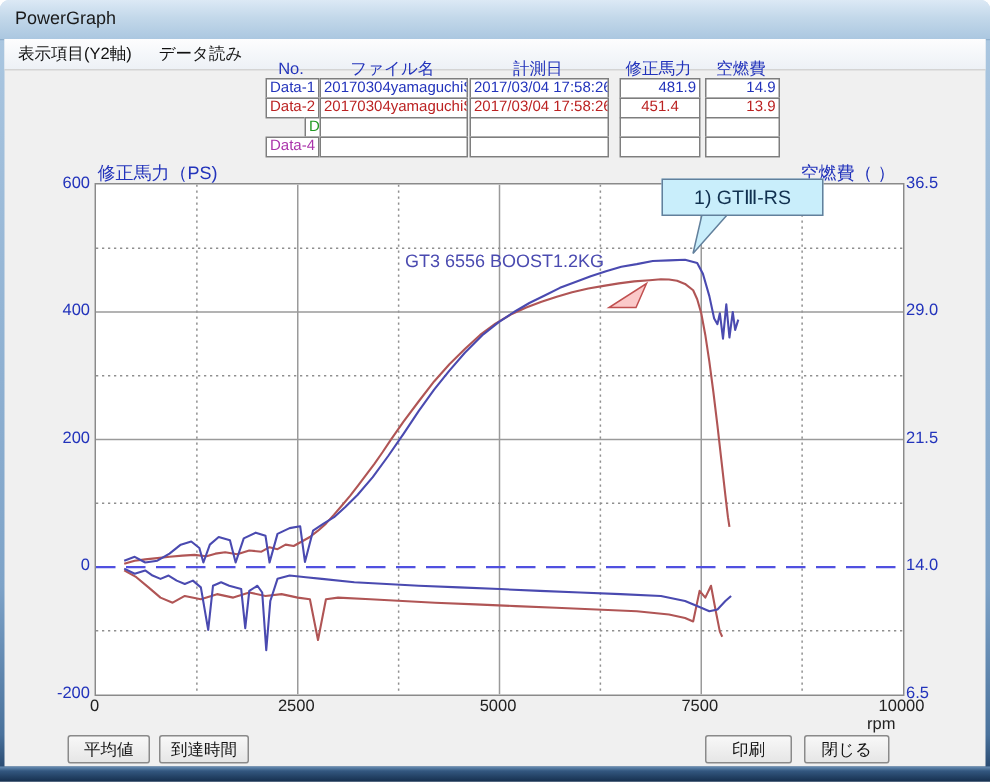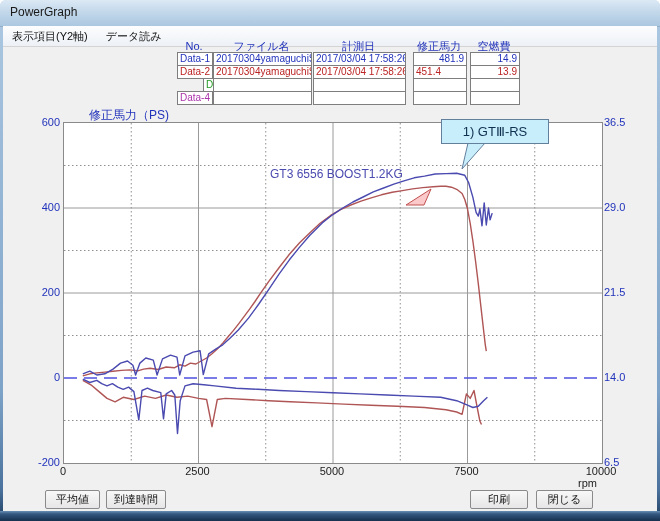--- a/index.html
+++ b/index.html
@@ -14,21 +14,21 @@
   .client{position:absolute;left:3px;top:26px;width:654px;height:485px;background:#f0f0f0;}
   .menubar{position:absolute;left:3px;top:26px;width:654px;height:20px;
        background:linear-gradient(180deg,#fdfdfe,#edf1f6);border-bottom:1px solid #d4d4d4;
        display:flex;align-items:center;font-size:11px;color:#111;}
   .menuitem{padding:0 9px;height:20px;line-height:20px;cursor:default;}
   .th{position:absolute;height:12px;font-size:11px;color:#2233bb;text-align:center;line-height:12px;}
   .td{position:absolute;height:12px;background:#fff;border:1px solid #7e7e7e;
       font-size:10px;line-height:12px;padding:0 2px;white-space:nowrap;overflow:hidden;}
   .plot{position:absolute;left:63px;top:122px;width:538px;height:340px;background:#ffffff;
         border:1px solid #8a8a8a;}
-  .axtitle{position:absolute;font-size:12px;color:#2233bb;margin-left:24px;}
+  .axtitle{position:absolute;font-size:12px;color:#2233bb;}
   .ytick{position:absolute;font-size:11px;color:#2233bb;height:12px;line-height:12px;}
   .xtick{position:absolute;font-size:11px;color:#222;height:12px;line-height:12px;text-align:center;width:50px;}
   .rpm{position:absolute;font-size:11px;color:#222;}
   .slabel{position:absolute;font-size:12px;white-space:nowrap;}
   .callout{position:absolute;font-size:13px;text-align:center;border:1px solid;}
   .c1{background:#c9eefb;border-color:#62809c;color:#10304f;}
   .c2{background:#fbc9c9;border-color:#c05050;color:#cc1515;}
   .tail{position:absolute;}
   .btn{position:absolute;height:19px;background:linear-gradient(180deg,#f8f8f8,#e6e6e6);
        border:1px solid #8a8a8a;border-radius:2px;font-size:11px;color:#111;
@@ -56,35 +56,36 @@
       <div class="th" style="left: 413px; top: 40px; width: 52px;">修正馬力</div>
       <div class="th" style="left: 470px; top: 40px; width: 48px;">空燃費（）</div>
       <div class="td" style="left: 177px; top: 52px; width: 30px; text-align: left; color: rgb(34, 51, 187);">Data-1</div>
       <div class="td" style="left: 213px; top: 52px; width: 93px; text-align: left; color: rgb(34, 51, 187);">20170304yamaguchiS15</div>
       <div class="td" style="left: 313px; top: 52px; width: 87px; text-align: left; color: rgb(34, 51, 187);">2017/03/04  17:58:26</div>
       <div class="td" style="left: 413px; top: 52px; width: 48px; text-align: right; color: rgb(34, 51, 187);">481.9</div>
       <div class="td" style="left: 470px; top: 52px; width: 44px; text-align: right; color: rgb(34, 51, 187);">14.9</div>
       <div class="td" style="left: 177px; top: 65px; width: 30px; text-align: center; color: rgb(187, 34, 34);">Data-2</div>
       <div class="td" style="left: 213px; top: 65px; width: 93px; text-align: left; color: rgb(187, 34, 34);">20170304yamaguchiS15</div>
       <div class="td" style="left: 313px; top: 65px; width: 87px; text-align: left; color: rgb(187, 34, 34);">2017/03/04  17:58:26</div>
-      <div class="td" style="left: 413px; top: 65px; width: 48px; text-align: left; color: rgb(187, 34, 34);">451.4</div>
+      <div class="td" style="left: 413px; top: 65px; width: 48px; text-align: center; color: rgb(187, 34, 34);">451.4</div>
       <div class="td" style="left: 470px; top: 65px; width: 44px; text-align: right; color: rgb(187, 34, 34);">13.9</div>
       <div class="td" style="left: 167px; top: 78px; width: 30px; text-align: right; color: rgb(34, 153, 34); margin-left: 36px;">Data-3</div>
       <div class="td" style="left: 213px; top: 78px; width: 93px; text-align: left; color: rgb(34, 153, 34);"></div>
       <div class="td" style="left: 313px; top: 78px; width: 87px; text-align: left; color: rgb(34, 153, 34);"></div>
       <div class="td" style="left: 413px; top: 78px; width: 48px; text-align: right; color: rgb(34, 153, 34);"></div>
       <div class="td" style="left: 470px; top: 78px; width: 44px; text-align: right; color: rgb(34, 153, 34);"></div>
       <div class="td" style="left: 177px; top: 91px; width: 30px; text-align: center; color: rgb(170, 51, 170);">Data-4</div>
       <div class="td" style="left: 213px; top: 91px; width: 93px; text-align: left; color: rgb(170, 51, 170);"></div>
       <div class="td" style="left: 313px; top: 91px; width: 87px; text-align: left; color: rgb(170, 51, 170);"></div>
       <div class="td" style="left: 413px; top: 91px; width: 48px; text-align: right; color: rgb(170, 51, 170);"></div>
       <div class="td" style="left: 470px; top: 91px; width: 44px; text-align: right; color: rgb(170, 51, 170);"></div>
     </div>
 
   <div class="axtitle" style="left:65px;top:107px;">修正馬力（PS)</div>
+  <div class="axtitle" style="left:470px;top:107px;width:127px;text-align:right;">空燃費（ ）</div>
   <div id="ticks">
       <div class="ytick" style="left: 26px; top: 116px; width: 34px; text-align: right;">600</div>
       <div class="ytick" style="left: 26px; top: 201px; width: 34px; text-align: right;">400</div>
       <div class="ytick" style="left: 26px; top: 286px; width: 34px; text-align: right;">200</div>
       <div class="ytick" style="left: 26px; top: 371px; width: 34px; text-align: right;">0</div>
       <div class="ytick" style="left: 26px; top: 456px; width: 34px; text-align: right;">-200</div>
       <div class="ytick" style="left: 604px; top: 116px; width: 34px; text-align: left;">36.5</div>
       <div class="ytick" style="left: 604px; top: 201px; width: 34px; text-align: left;">29.0</div>
       <div class="ytick" style="left: 604px; top: 286px; width: 34px; text-align: left;">21.5</div>
       <div class="ytick" style="left: 604px; top: 371px; width: 34px; text-align: left;">14.0</div>

